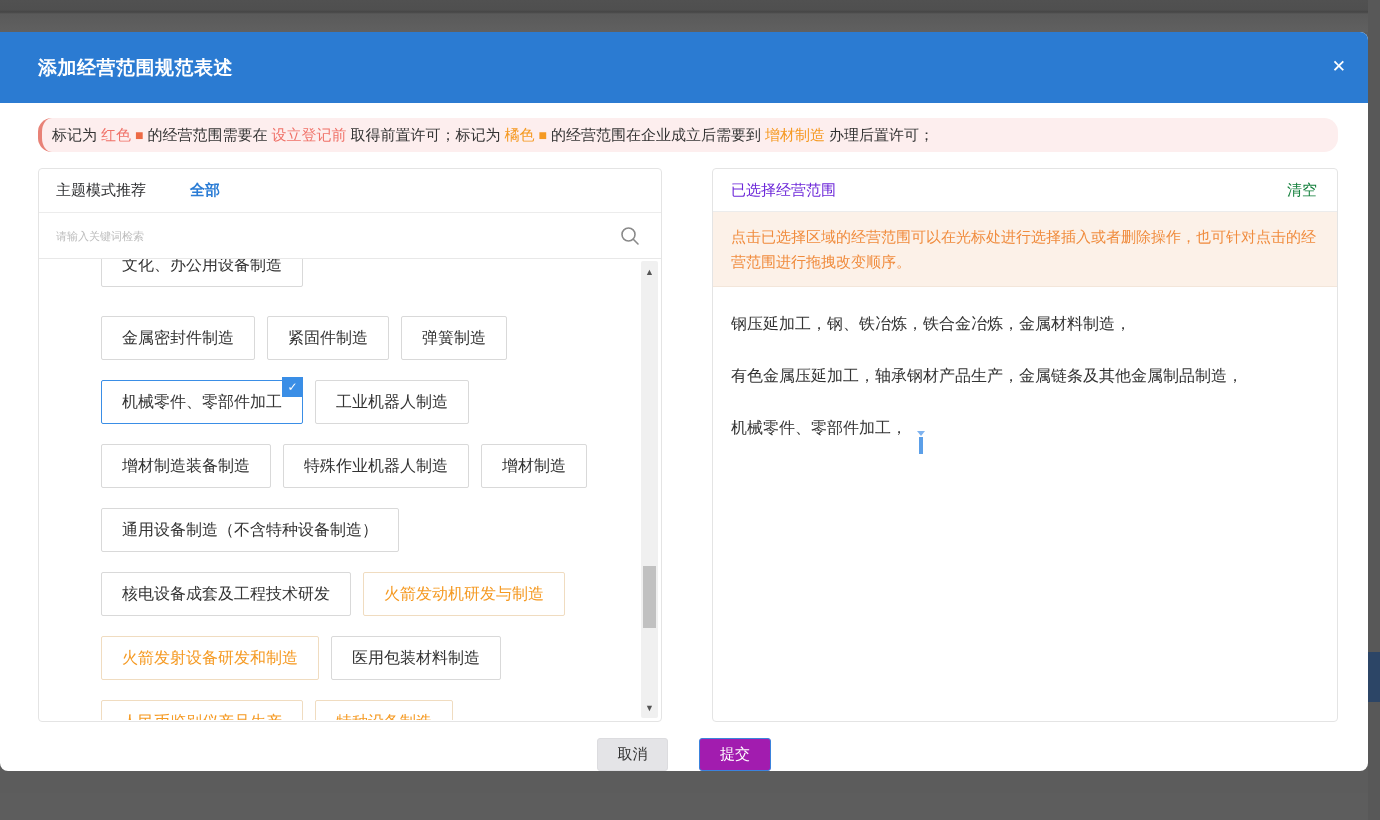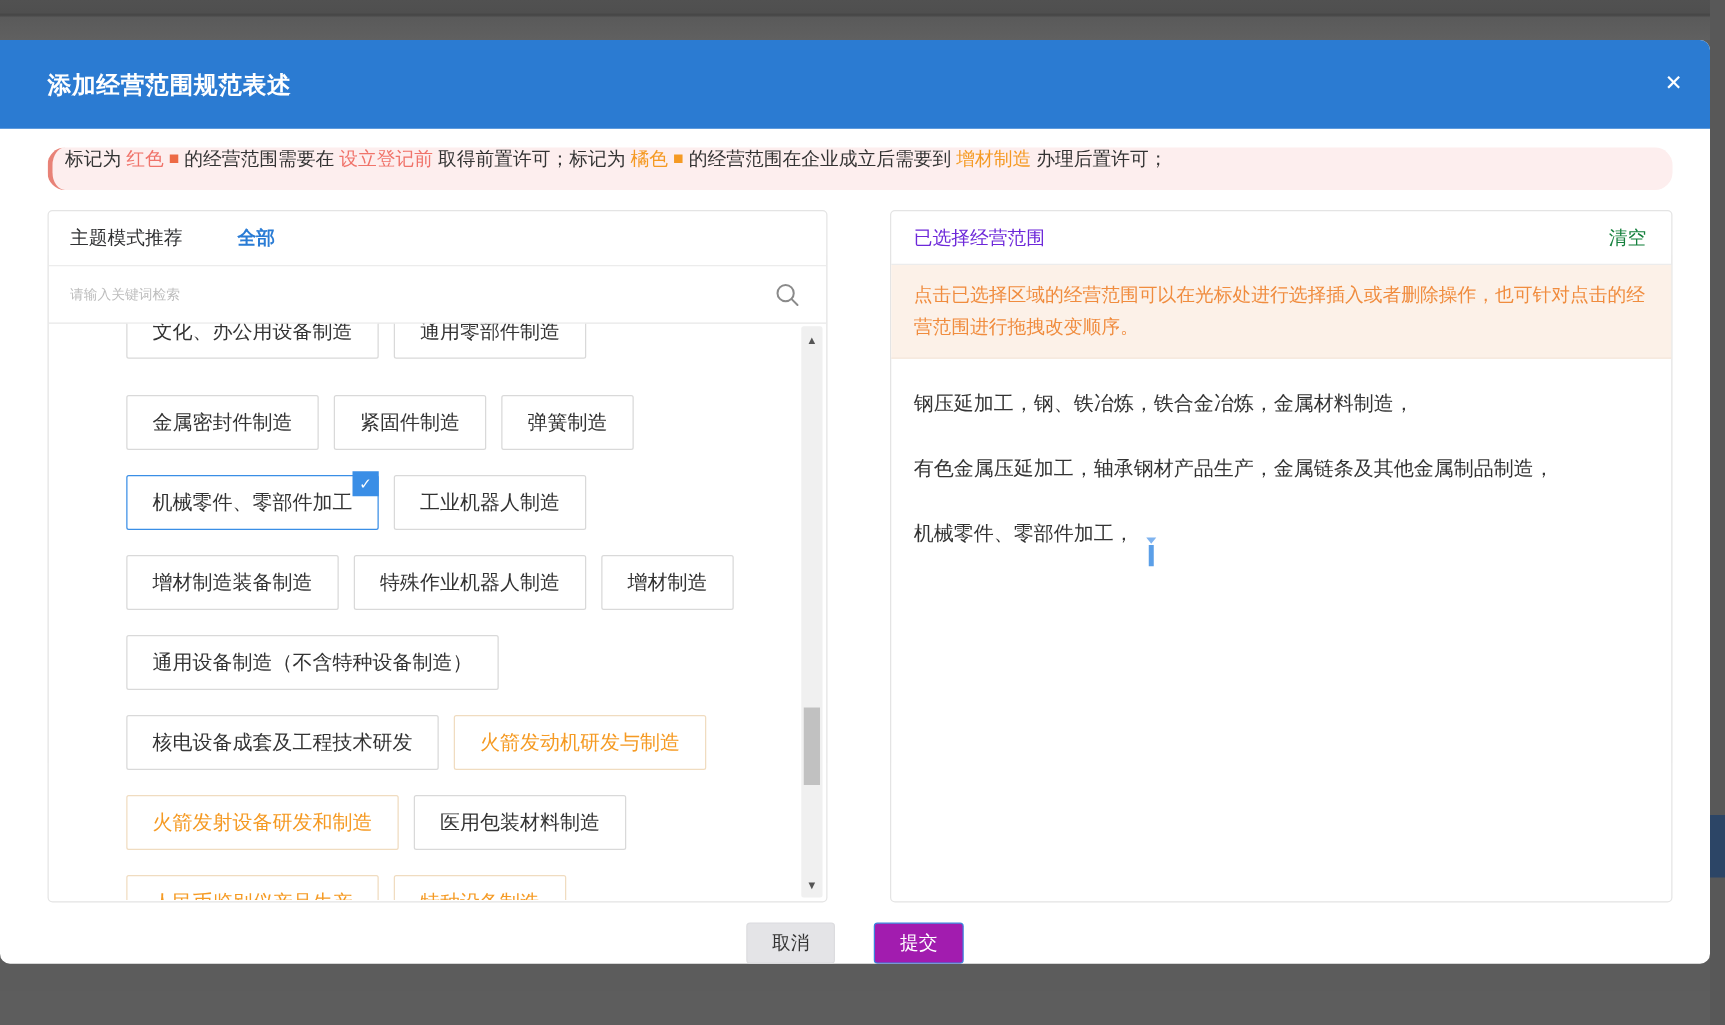--- a/index.html
+++ b/index.html
@@ -18,21 +18,21 @@
     border-radius:0 8px 8px 8px; overflow:hidden; }
 
   .modal-header { position:absolute; left:0; top:0; width:100%; height:71px; background:#2b7bd2;
     display:flex; align-items:center; padding-left:38px; }
   .modal-title { color:#ffffff; font-size:19px; font-weight:bold; letter-spacing:0.5px; }
   .modal-close { position:absolute; right:22px; top:24px; color:#ffffff; font-size:17px; font-weight:bold;
     cursor:pointer; line-height:22px; }
 
   
   .top-notice { position:absolute; left:38px; top:86px; width:1300px; height:34px; background:#fdeeee;
-    border-left:4px solid #e88277; display:flex; padding-left:8px; font-size:15px;
+    border-left:4px solid #e88277; display:flex; align-items:center; padding-left:8px; font-size:15px;
     color:#333333; white-space:nowrap;border-radius:14px; }
   .top-notice span { margin:0 2px; }
   .t-red { color:#f0736a; }
   .sq-red { color:#ed6a45; font-size:14px; }
   .t-orange { color:#f59a23; }
   .sq-orange { color:#f59a23; font-size:14px; }
 
   
   .panels { position:absolute; left:38px; top:136px; width:1300px; height:554px;padding-left:35px; }
   .panel { position:absolute; top:0; height:554px; background:#ffffff; border:1px solid #e4e4e4; border-radius:4px; }
@@ -136,23 +136,20 @@
           <circle cx="9.5" cy="9.5" r="6.5" fill="none" stroke="#8a8a8a" stroke-width="1.6"></circle>
           <line x1="14.3" y1="14.3" x2="19" y2="19" stroke="#8a8a8a" stroke-width="1.6" stroke-linecap="round"></line>
         </svg>
       </div>
       <div class="list-viewport">
         <div class="tag-list">
           <div class="tag-row first">
             <span class="tag">
                 <span>文化、办公用设备制造</span>
               </span>
-            <span class="tag">
-                <span>通用零部件制造</span>
-              </span>
           </div>
           <div class="tag-row">
             <span class="tag">
                 <span>金属密封件制造</span>
               </span>
             <span class="tag">
                 <span>紧固件制造</span>
               </span>
             <span class="tag">
                 <span>弹簧制造</span>

